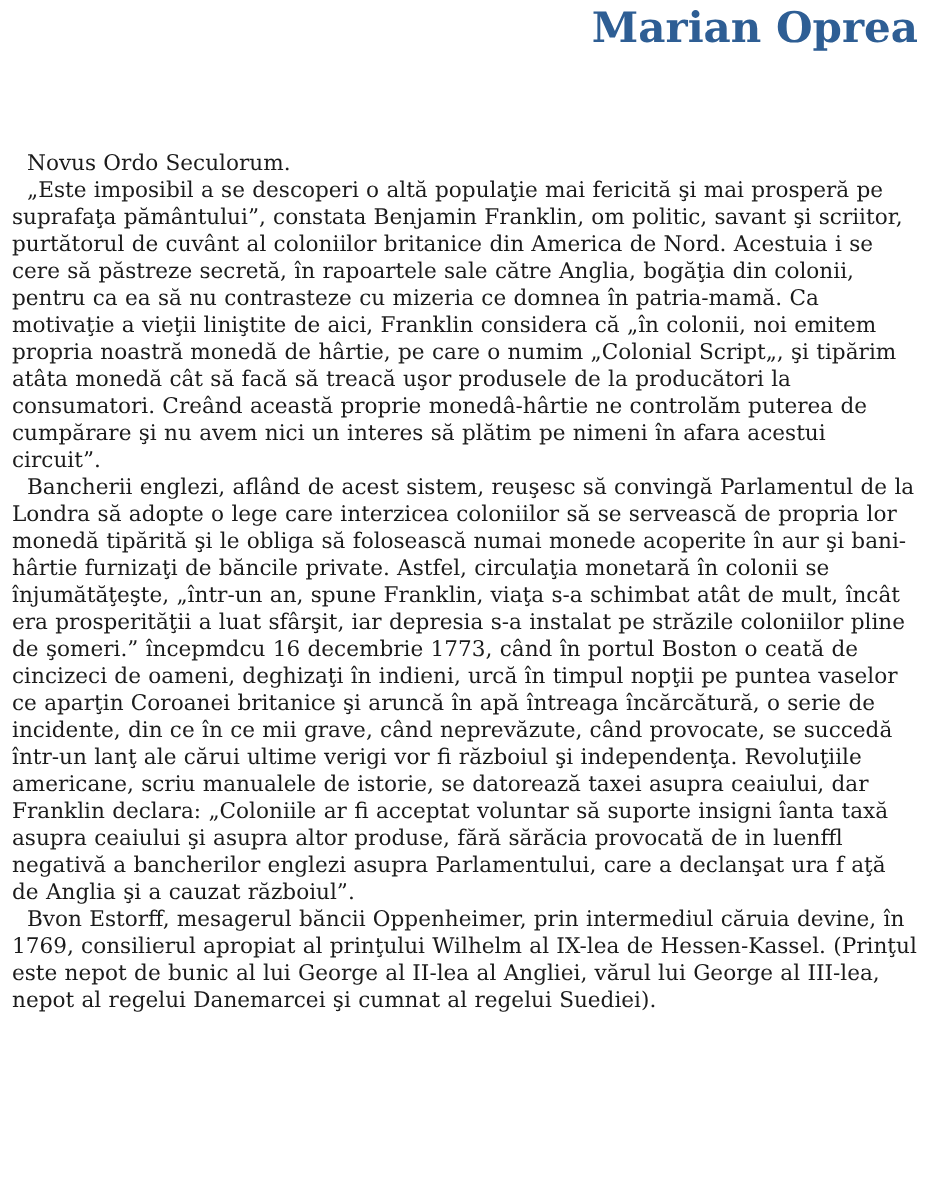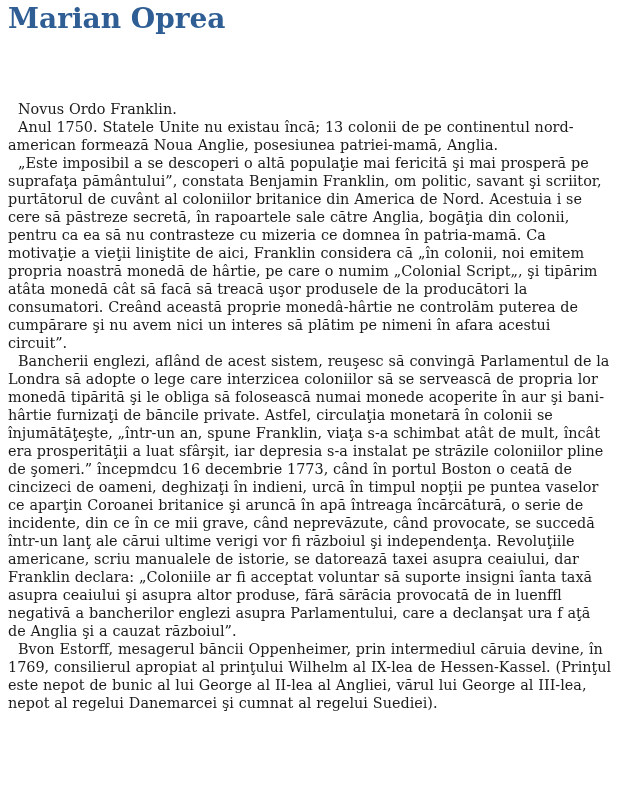--- a/index.html
+++ b/index.html
@@ -18,20 +18,21 @@
     font-family:"DejaVu Serif", serif;
   }
   .author-heading{
     margin:0;
     padding-top:2px;
     font-size:28px;
     line-height:34px;
     font-weight:bold;
     color:var(--heading-color);
     font-family:"DejaVu Serif", serif;
+    text-align:right;
   }
   .article-title{
     margin:48px 0 0 0;
     font-size:23px;
     line-height:27px;
     font-weight:bold;
     font-style:italic;
     color:var(--heading-color);
     font-family:"DejaVu Serif", serif;
   }
@@ -50,20 +51,19 @@
 </style>
 </head>
 <body>
 
 <div class="page">
 
   <h1 class="author-heading">Marian Oprea</h1>
 
 
   <div class="body-text">
-    <p>Novus Ordo Franklin.</p>
-    <p>Anul 1750. Statele Unite nu existau încă; 13 colonii de pe continentul nord-american formează Noua Anglie, posesiunea patriei-mamă, Anglia.</p>
+    <p>Novus Ordo Seculorum.</p>
     <p>„Este imposibil a se descoperi o altă populaţie mai fericită şi mai prosperă pe suprafaţa pământului”, constata Benjamin Franklin, om politic, savant şi scriitor, purtătorul de cuvânt al coloniilor britanice din America de Nord. Acestuia i se cere să păstreze secretă, în rapoartele sale către Anglia, bogăţia din colonii, pentru ca ea să nu contrasteze cu mizeria ce domnea în patria-mamă. Ca motivaţie a vieţii liniştite de aici, Franklin considera că „în colonii, noi emitem propria noastră monedă de hârtie, pe care o numim „Colonial Script„, şi tipărim atâta monedă cât să facă să treacă uşor produsele de la producători la consumatori. Creând această proprie monedâ-hârtie ne controlăm puterea de cumpărare şi nu avem nici un interes să plătim pe nimeni în afara acestui circuit”.</p>
     <p>Bancherii englezi, aflând de acest sistem, reuşesc să convingă Parlamentul de la Londra să adopte o lege care interzicea coloniilor să se servească de propria lor monedă tipărită şi le obliga să folosească numai monede acoperite în aur şi bani-hârtie furnizaţi de băncile private. Astfel, circulaţia monetară în colonii se înjumătăţeşte, „într-un an, spune Franklin, viaţa s-a schimbat atât de mult, încât era prosperităţii a luat sfârşit, iar depresia s-a instalat pe străzile coloniilor pline de şomeri.” începmdcu 16 decembrie 1773, când în portul Boston o ceată de cincizeci de oameni, deghizaţi în indieni, urcă în timpul nopţii pe puntea vaselor ce aparţin Coroanei britanice şi aruncă în apă întreaga încărcătură, o serie de incidente, din ce în ce mii grave, când neprevăzute, când provocate, se succedă într-un lanţ ale cărui ultime verigi vor fi războiul şi independenţa. Revoluţiile americane, scriu manualele de istorie, se datorează taxei asupra ceaiului, dar Franklin declara: „Coloniile ar fi acceptat voluntar să suporte insigni îanta taxă asupra ceaiului şi asupra altor produse, fără sărăcia provocată de in luenffl negativă a bancherilor englezi asupra Parlamentului, care a declanşat ura f aţă de Anglia şi a cauzat războiul”.</p>
     <p>Bvon Estorff, mesagerul băncii Oppenheimer, prin intermediul căruia devine, în 1769, consilierul apropiat al prinţului Wilhelm al IX-lea de Hessen-Kassel. (Prinţul este nepot de bunic al lui George al II-lea al Angliei, vărul lui George al III-lea, nepot al regelui Danemarcei şi cumnat al regelui Suediei).</p>
   </div>
 
 </div>
 
 </body></html>

